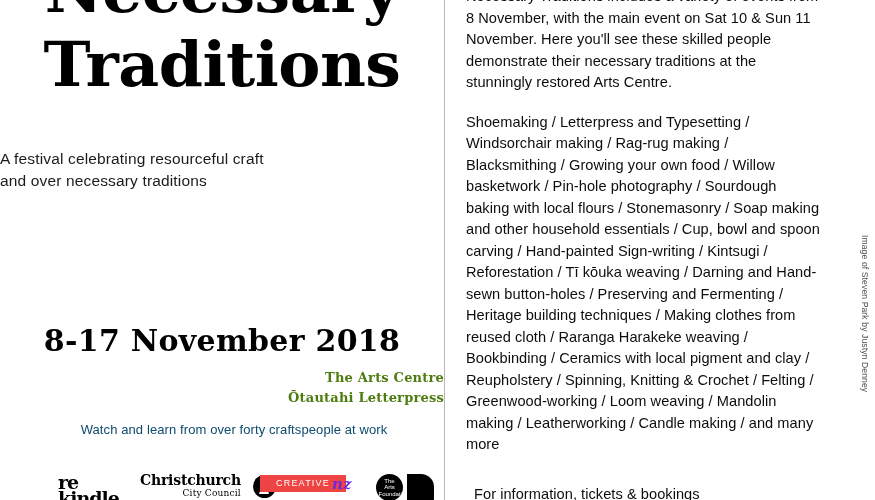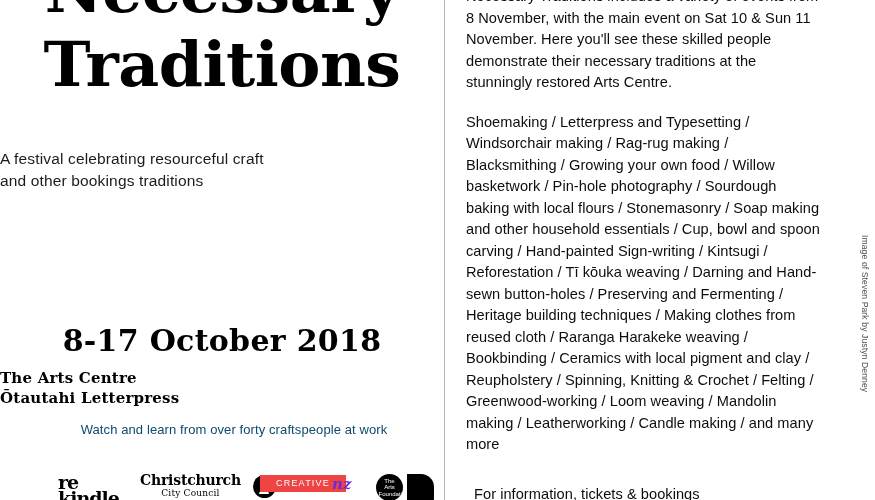--- a/index.html
+++ b/index.html
@@ -80,27 +80,27 @@
     line-height: 36px;
     letter-spacing: 0.3px;
     color: #000000;
   }
 
   .venue {
     position: absolute;
     left: 0;
     top: 368px;
     width: 444px;
-    text-align: left;
-    font-family: "DejaVu Serif", serif;
-    font-weight: 700;
-    font-size: 15px;
+    text-align: right;
+    font-family: "DejaVu Serif", serif;
+    font-weight: 700;
+    font-size: 13px;
     line-height: 20px;
     letter-spacing: 0.2px;
-    color: #000000;
+    color: #4d7c0f;
   }
 
   .tagline {
     position: absolute;
     left: 0;
     top: 421px;
     width: 444px;
     text-align: center;
     font-size: 13px;
     line-height: 18px;
@@ -150,20 +150,21 @@
   .ccc-l1 {
     font-family: "DejaVu Serif", serif;
     font-weight: 700;
     font-size: 14px;
     letter-spacing: -0.2px;
   }
   .ccc-l2 {
     font-family: "DejaVu Serif", serif;
     font-size: 9px;
     letter-spacing: 0.2px;
+    text-align: right;
   }
   .ccc-mark {
     width: 23px;
     height: 23px;
     border-radius: 50%;
     background: #000;
     position: relative;
     flex: none;
     margin-top: 1px;
   }
@@ -312,24 +313,24 @@
 
   <div class="left-col">
 
     <div class="title-block">
       <div class="title-line">Necessary</div>
       <div class="title-line">Traditions</div>
     </div>
 
     <div class="subtitle">
       <div>A festival celebrating resourceful craft</div>
-      <div>and other bookings traditions</div>
+      <div>and over necessary traditions</div>
     </div>
 
-    <div class="date-line">8-17 October 2018</div>
+    <div class="date-line">8-17 November 2018</div>
 
     <div class="venue">
       <div>The Arts Centre</div>
       <div>Ōtautahi Letterpress</div>
     </div>
 
     <div class="tagline">Watch and learn from over forty craftspeople at work</div>
 
     <div class="logo-strip">
 

